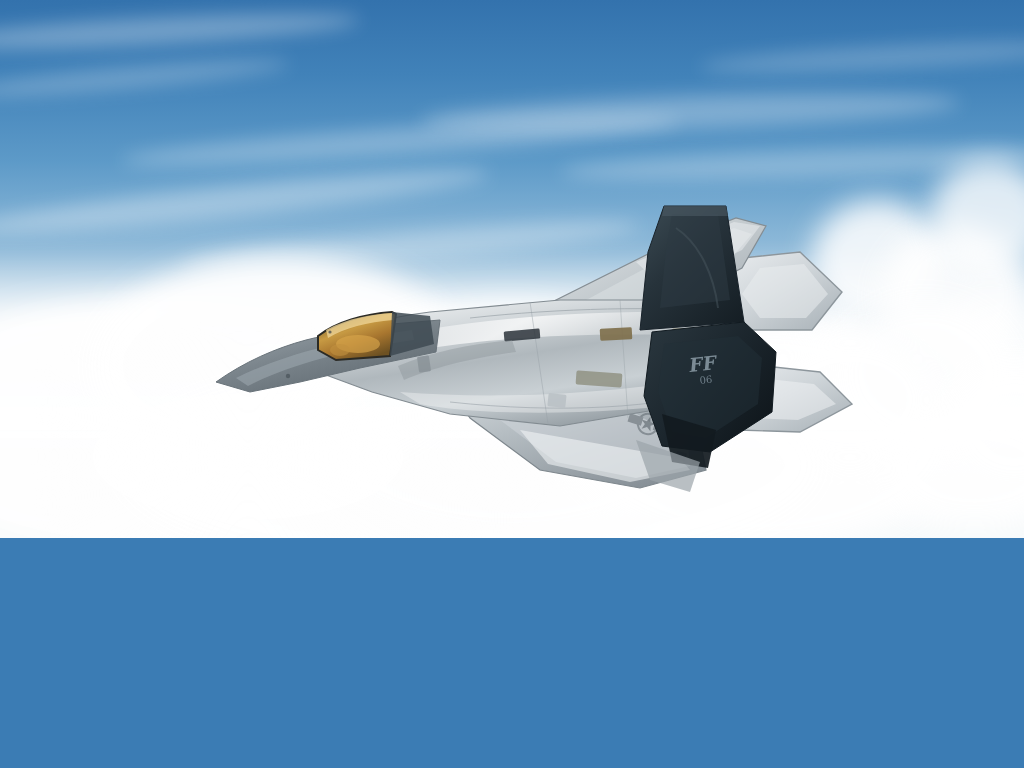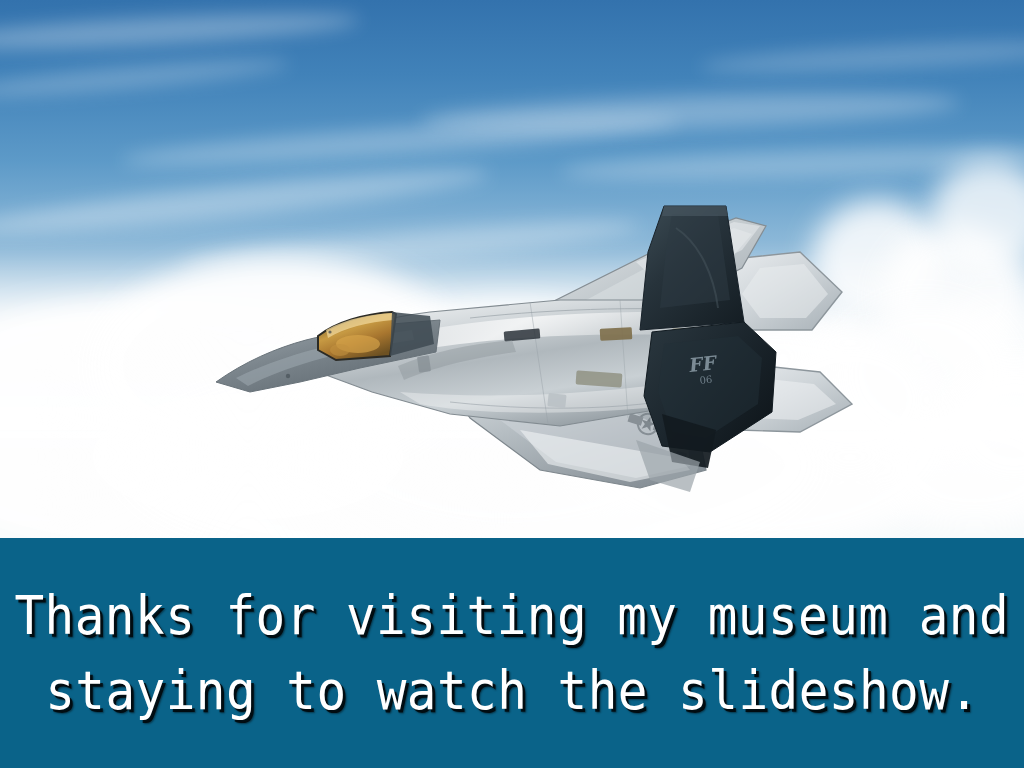--- a/index.html
+++ b/index.html
@@ -335,18 +335,14 @@
         <text x="690" y="372" font-family="DejaVu Serif, serif" font-size="19" font-style="italic" font-weight="700" fill="#9fb0bb" transform="rotate(-6 690 372)">FF</text>
         <text x="700" y="384" font-family="DejaVu Serif, serif" font-size="10" fill="#8fa0ab" transform="rotate(-6 700 384)">06</text>
       </g>
 
       <polygon points="662,414 716,430 708,468 672,462" fill="#121a20" opacity="0.92"></polygon>
     </g>
 
     <polygon points="636,440 700,462 690,492 650,480" fill="#9ba4aa" opacity="0.7"></polygon>
   </svg>
 
-  <div class="caption-band">
-    <div class="caption-line">Thanks for visiting my museum and</div>
-    <div class="caption-line">staying to watch the slideshow.</div>
-  </div>
 
 </div>
 
 </body></html>

